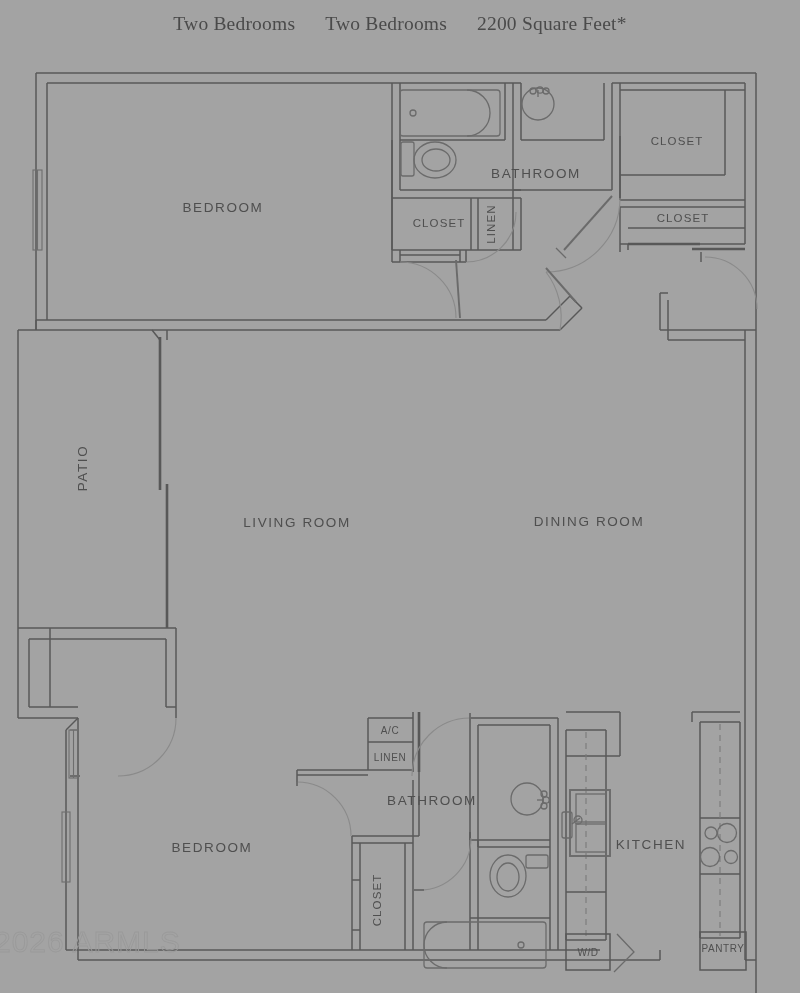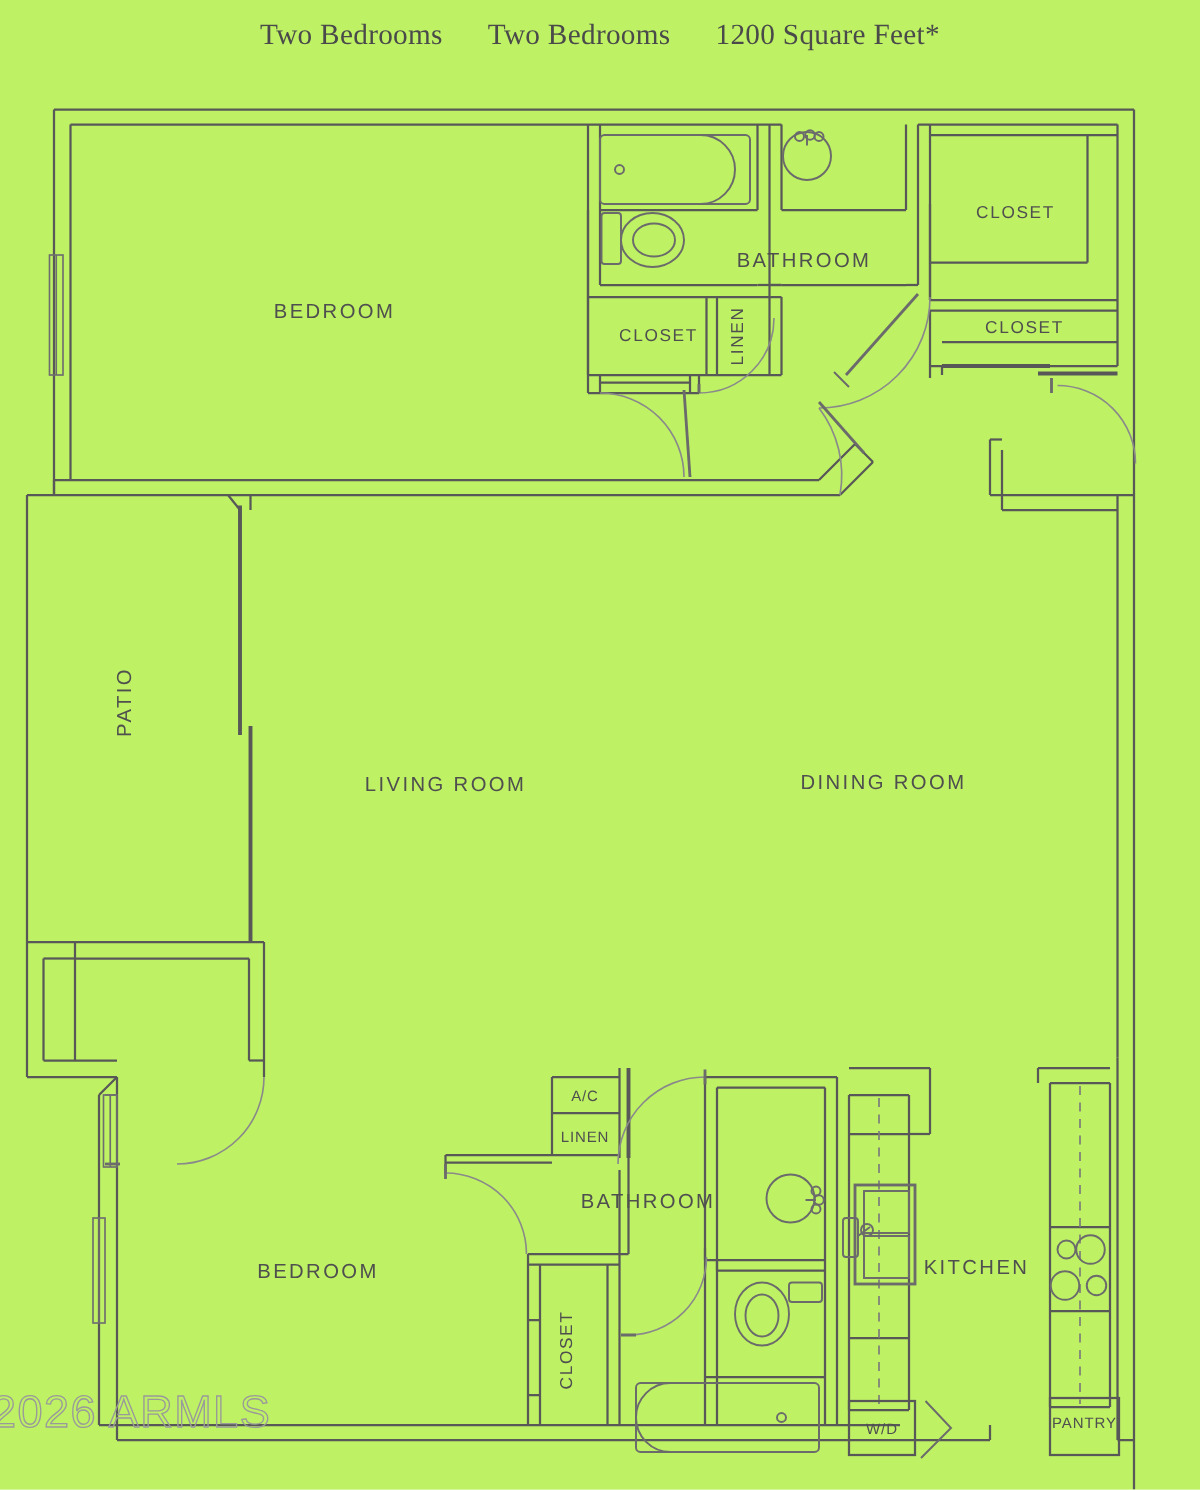--- a/index.html
+++ b/index.html
@@ -11,21 +11,21 @@
     width: 800px;
     height: 993px;
     position: relative;
     overflow: hidden;
     font-family: "Liberation Sans", sans-serif;
   }
   #page {
     position: relative;
     width: 800px;
     height: 993px;
-    background: #bef264;
+    background: #a3a3a3;
   }
   #header {
     position: absolute;
     left: 0;
     top: 0;
     width: 800px;
     height: 48px;
     display: flex;
     align-items: center;
     justify-content: center;
@@ -57,21 +57,21 @@
   }
 </style>
 </head>
 <body>
 
 <div id="page">
 
   <div id="header">
     <span class="hdr-item">Two Bedrooms</span>
     <span class="hdr-item">Two Bedrooms</span>
-    <span class="hdr-item">1200 Square Feet*</span>
+    <span class="hdr-item">2200 Square Feet*</span>
   </div>
 
   <svg id="plan-svg" width="800" height="993" viewBox="0 0 800 993" xmlns="http://www.w3.org/2000/svg">
     <defs>
       <style>
         .w   { fill:none; stroke:#585858; stroke-width:1.5; }
         .wt  { fill:none; stroke:#585858; stroke-width:2.6; }
         .thin{ fill:none; stroke:#6e6e6e; stroke-width:1.1; }
         .fx  { fill:none; stroke:#6b6b6b; stroke-width:1.3; }
         .fxt { fill:none; stroke:#6b6b6b; stroke-width:1.9; }

